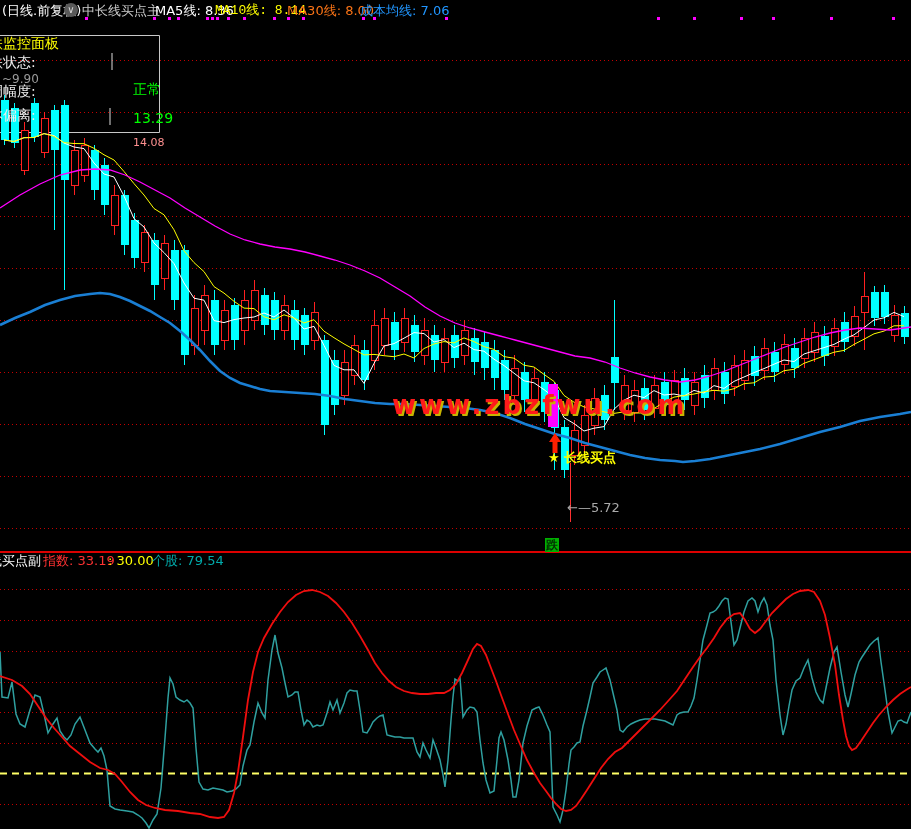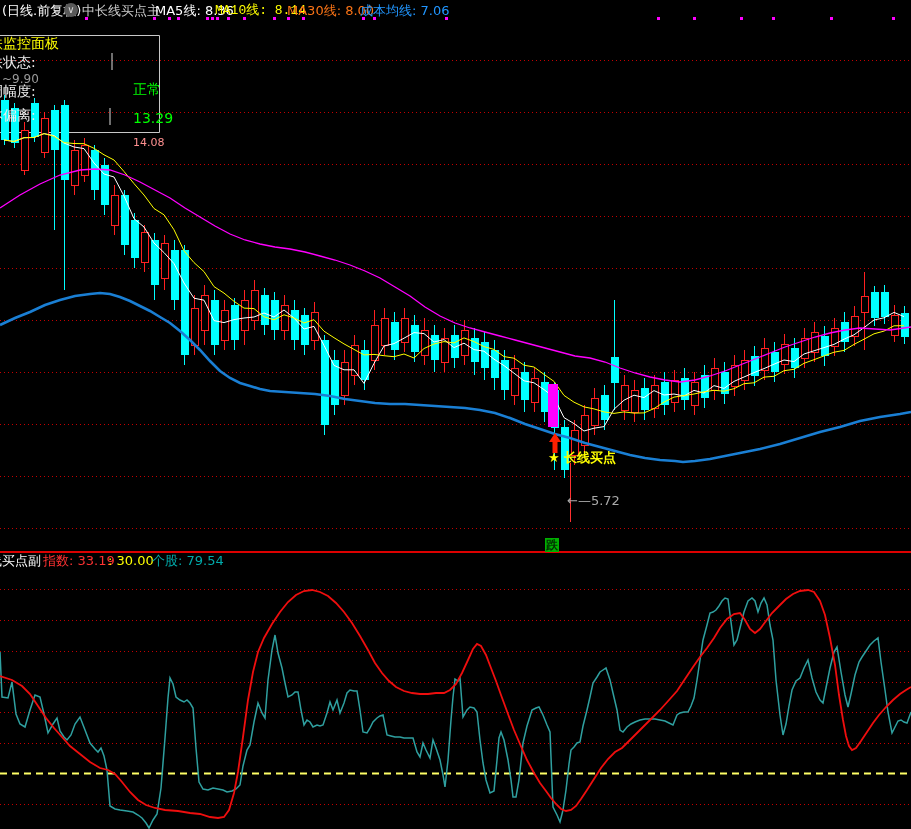--- a/index.html
+++ b/index.html
@@ -19,21 +19,21 @@
   .p-title{color:#ffff00;font-size:14px;}
   .p-label{color:#eeeeee;font-size:14px;}
   .p-green{color:#00ff00;font-size:14px;margin-top:27px;}
   .p-pink{color:#ff9090;font-size:11px;margin-top:28px;}
   .p-gray{color:#9a9a9a;font-size:12px;}
   
   .watermark{color:#ff1a1a;font-size:26px;font-weight:bold;letter-spacing:3px;
              text-shadow:2px 2px 0 #c8b400;}
   .buy-label{color:#ffff00;font-size:13px;font-weight:bold;}
   .star{color:#ffff00;font-size:13px;}
-  .price-label{color:#aaaaaa;font-size:13px;}
+  .price-label{color:#aaaaaa;font-size:13px;margin-top:7px;}
   .badge{width:14px;height:14px;background:#00b000;color:#003000;font-size:12px;font-weight:bold;
          line-height:14px;text-align:center;}
   
   .sh-white{color:#ffffff;}
   .sh-red{color:#ff3232;}
   .sh-yellow{color:#ffff00;}
   .sh-teal{color:#00aaaa;}
 </style>
 </head>
 <body>
@@ -304,20 +304,21 @@
 
   <span class="txt p-title" style="left:-11px;top:35px">跌监控面板</span>
   <span class="txt p-label" style="left:-11px;top:54px">跌状态:</span>
   <span class="txt p-green" style="left:133px;top:54px">正常</span>
   <span class="txt p-gray" style="left:2px;top:71px">~9.90</span>
   <span class="txt p-label" style="left:-11px;top:83px">调幅度:</span>
   <span class="txt p-green" style="left:133px;top:83px">13.29</span>
   <span class="txt p-label" style="left:-11px;top:107px">本偏离:</span>
   <span class="txt p-pink" style="left:133px;top:107px">14.08</span>
 
+  <div class="txt watermark" style="left:392px;top:397px">www.zbzfwu.com</div>
   <span class="txt star" style="left:548px;top:450px">★</span>
   <span class="txt buy-label" style="left:564px;top:450px">长线买点</span>
   <span class="txt price-label" style="left:567px;top:493px">←—5.72</span>
   <div class="txt badge" style="left:545px;top:538px">跌</div>
 
   <span class="txt sh-white" style="left:-11px;top:553px">线买点副</span>
   <span class="txt sh-red" style="left:43px;top:553px">指数: 33.19</span>
   <span class="txt sh-yellow" style="left:108px;top:553px">: 30.00</span>
   <span class="txt sh-teal" style="left:152px;top:553px">个股: 79.54</span>
 

